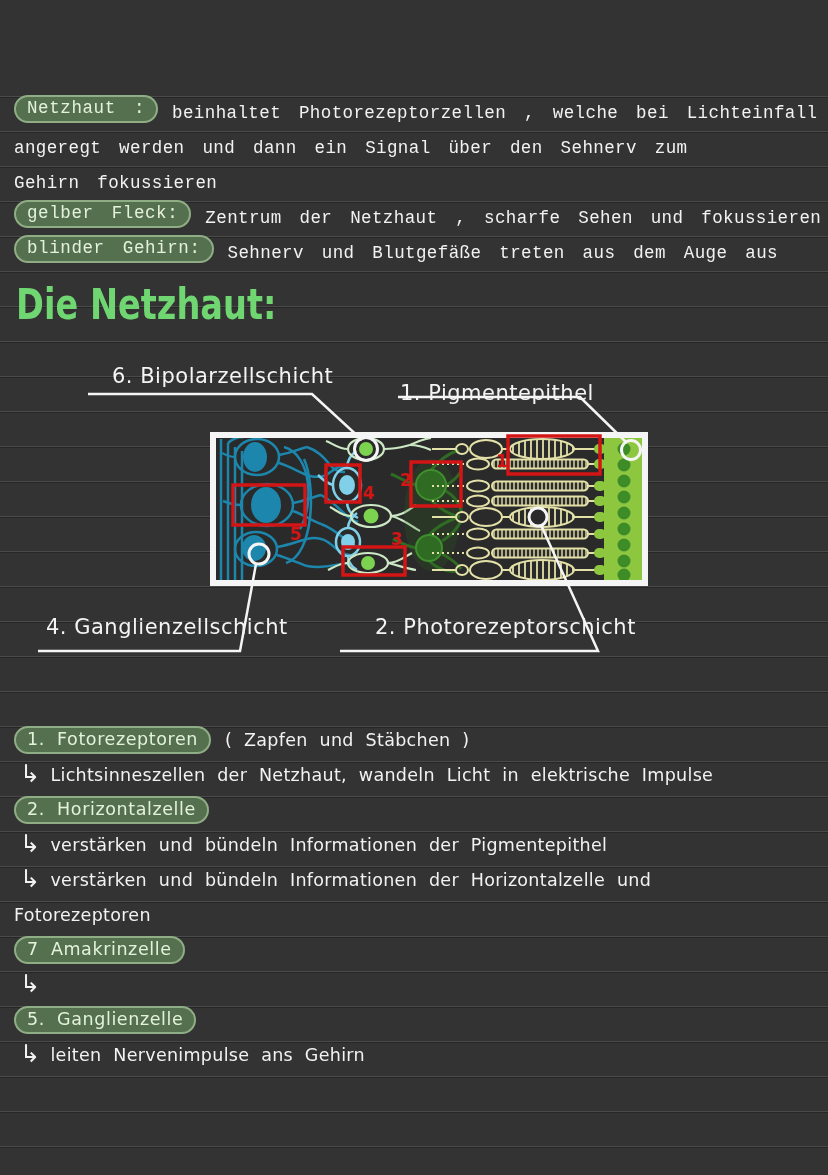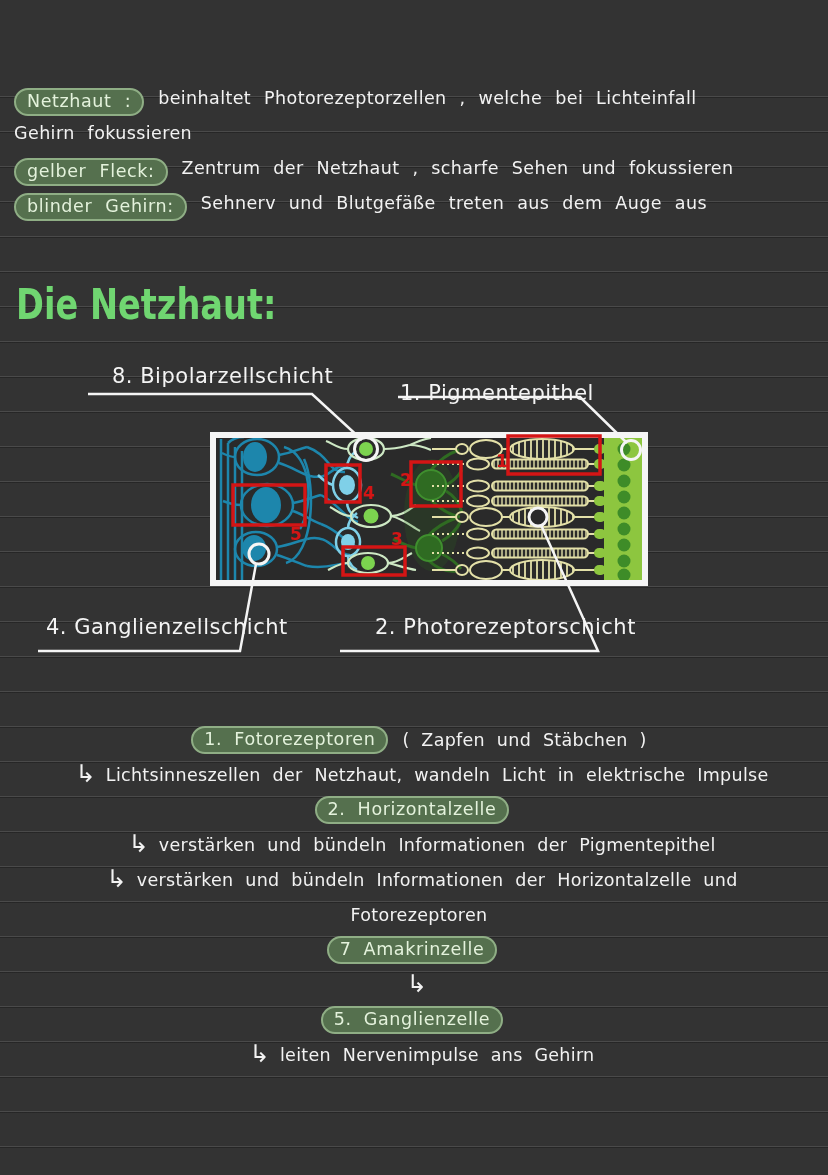--- a/index.html
+++ b/index.html
@@ -11,21 +11,21 @@
   }
   .ruled {
     position:absolute; left:0; right:0; top:96px; bottom:0;
     background:repeating-linear-gradient(180deg, #4a4a4a 0 1px, rgba(0,0,0,0.25) 1px 2px, transparent 2px 35px);
     pointer-events:none;
   }
   .top-notes {
     position:absolute; top:88px; left:14px; right:6px;
     font-size:17.5px; letter-spacing:.4px; word-spacing:7px;
   }
-  .top-notes .row { height:35px; display:flex; align-items:flex-start; white-space:nowrap; }
+  .top-notes .row { height:35px; display:flex; align-items:flex-end; white-space:nowrap;font-family:Liberation Mono, monospace; }
   .pill {
     display:inline-block; background:#55704e; border:2px solid #8fae85;
     border-radius:14px; padding:1px 11px 3px; color:#e4f2dc;
     margin-right:14px; white-space:nowrap; letter-spacing:.6px;
   }
   .heading {
     position:absolute; top:280px; left:16px; margin:0;
     font-size:42px; font-weight:bold; color:#70d671;
     transform:scaleX(.8); transform-origin:left center; letter-spacing:0;
   }
@@ -33,34 +33,37 @@
   .figure svg { position:absolute; left:0; top:0; }
   .fig-label { position:absolute; font-size:21px; white-space:nowrap; color:#f4f4f4; letter-spacing:.5px; }
   .lbl-bipolar  { left:112px; top:9px; }
   .lbl-pigment  { left:400px; top:26px; }
   .lbl-ganglien { left:46px;  top:260px; }
   .lbl-photo    { left:346px; top:260px;margin-left:29px; }
   .list {
     position:absolute; top:722px; left:14px; right:4px;
     font-size:17.5px; letter-spacing:.3px; word-spacing:6px;
   }
-  .list .row { height:35px; display:flex; align-items:center; white-space:nowrap;justify-content:center; }
+  .list .row { height:35px; display:flex; align-items:center; white-space:nowrap; }
   .arrow { font-size:24px; margin:0 10px 2px 6px; color:#f2f2f2; }
   .rednum { font:bold 17px "DejaVu Sans", sans-serif; fill:#d41515; }
 </style>
 </head>
 <body>
 
 <div class="page">
   <div class="ruled"></div>
 
   <div class="top-notes">
     <div class="row">
       <span class="pill">Netzhaut :</span>
       <span>beinhaltet Photorezeptorzellen , welche bei Lichteinfall</span>
+    </div>
+    <div class="row">
+      <span>angeregt werden und dann ein Signal über den Sehnerv zum</span>
     </div>
     <div class="row">
       <span>Gehirn fokussieren</span>
     </div>
     <div class="row">
       <span class="pill">gelber Fleck:</span>
       <span>Zentrum der Netzhaut , scharfe Sehen und fokussieren</span>
     </div>
     <div class="row">
       <span class="pill">blinder Gehirn:</span>
@@ -262,21 +265,21 @@
       </g>
 
       <g stroke="#f5f5f5" stroke-width="2.5" fill="none">
         <path d="M88,39 H312 L362,85"></path>
         <path d="M398,42 H580 L627,88"></path>
         <path d="M38,296 H240 L256,209"></path>
         <path d="M340,296 H598 L541,170"></path>
       </g>
     </svg>
 
-    <div class="fig-label lbl-bipolar">8. Bipolarzellschicht</div>
+    <div class="fig-label lbl-bipolar">6. Bipolarzellschicht</div>
     <div class="fig-label lbl-pigment">1. Pigmentepithel</div>
     <div class="fig-label lbl-ganglien">4. Ganglienzellschicht</div>
     <div class="fig-label lbl-photo">2. Photorezeptorschicht</div>
   </div>
 
   <div class="list">
     <div class="row">
       <span class="pill">1. Fotorezeptoren</span>
       <span>( Zapfen und Stäbchen )</span>
     </div>

